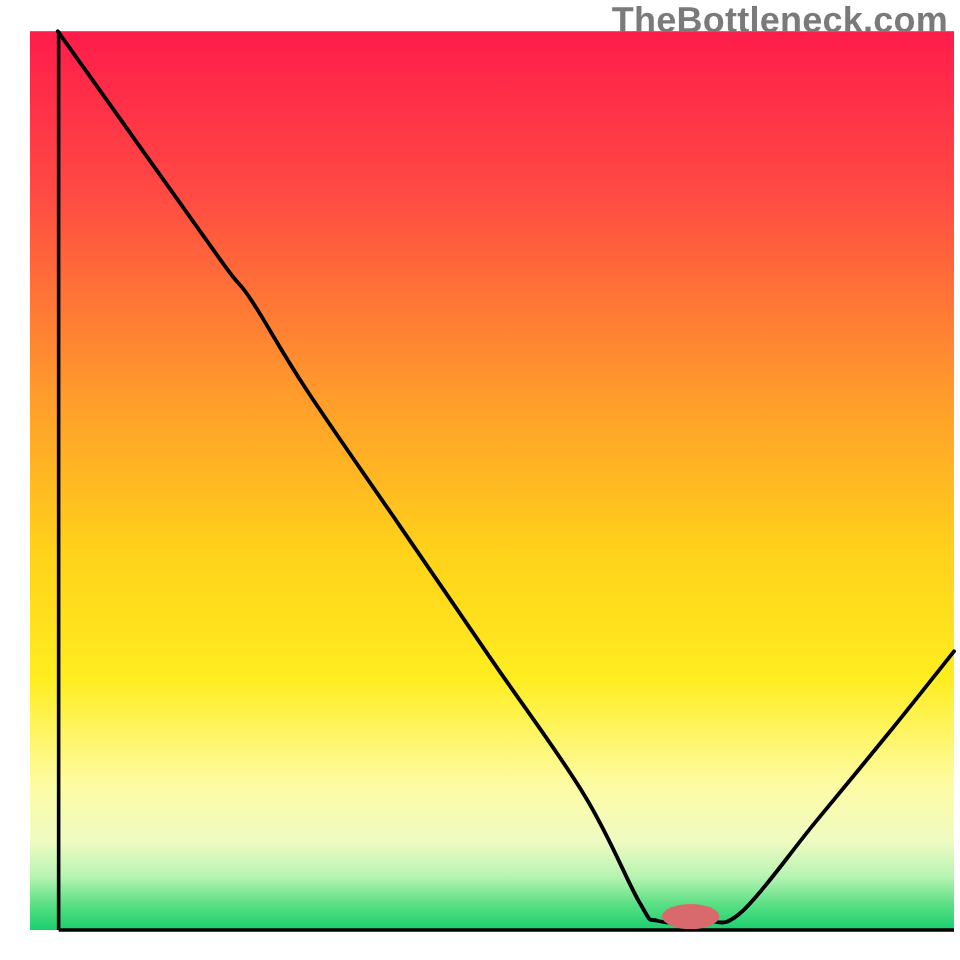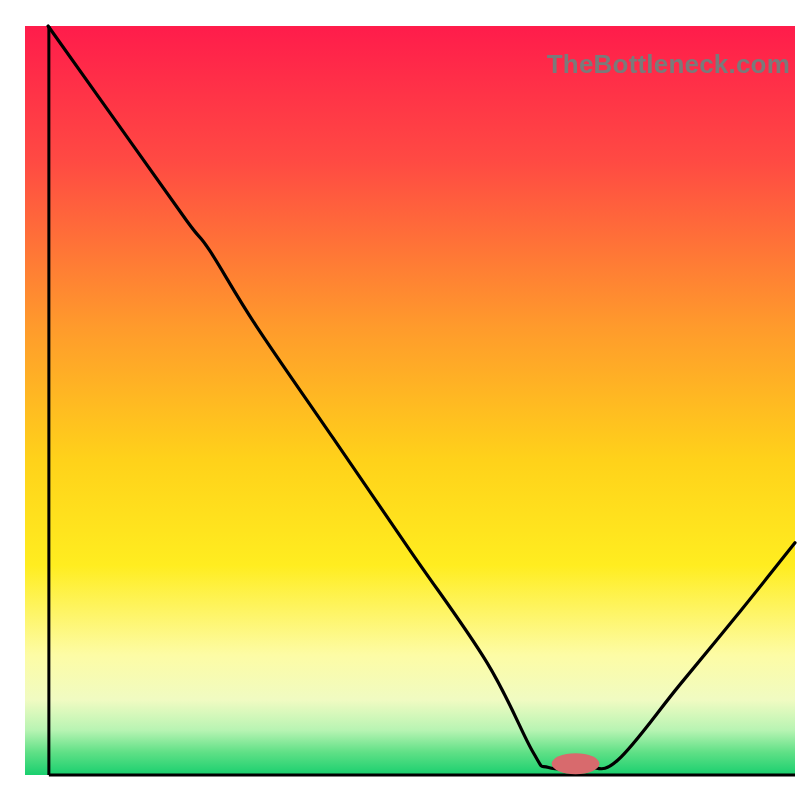--- a/index.html
+++ b/index.html
@@ -12,25 +12,24 @@
   }
   .chart-wrap {
     position: relative;
     width: 800px;
     height: 800px;
   }
   .watermark {
     position: absolute;
     top: 1px;
     right: 10px;
-    font-size: 26px;
+    font-size: 30px;
     font-weight: 600;
     color: #7a7a7a;
     letter-spacing: 0.2px;
-    margin-top: 48px;
   }
   svg {
     display: block;
   }
 </style>
 </head>
 <body>
 
 <div class="chart-wrap">
   <div class="watermark">TheBottleneck.com</div>

